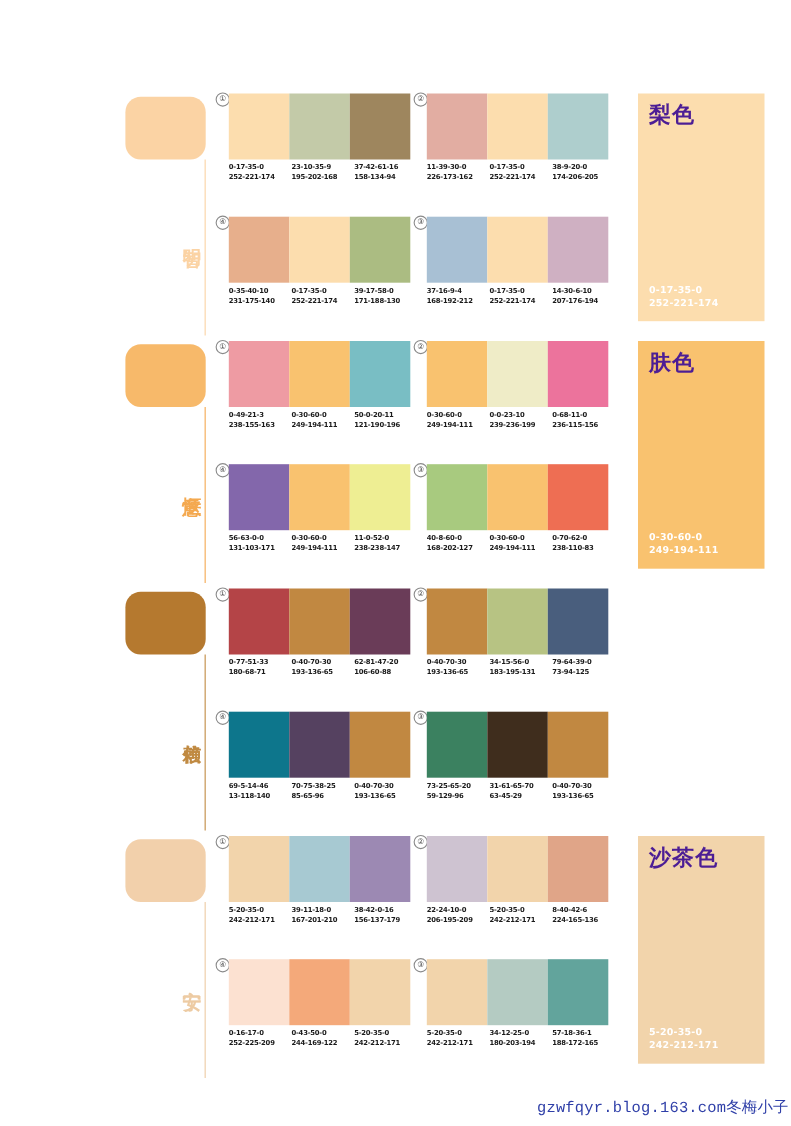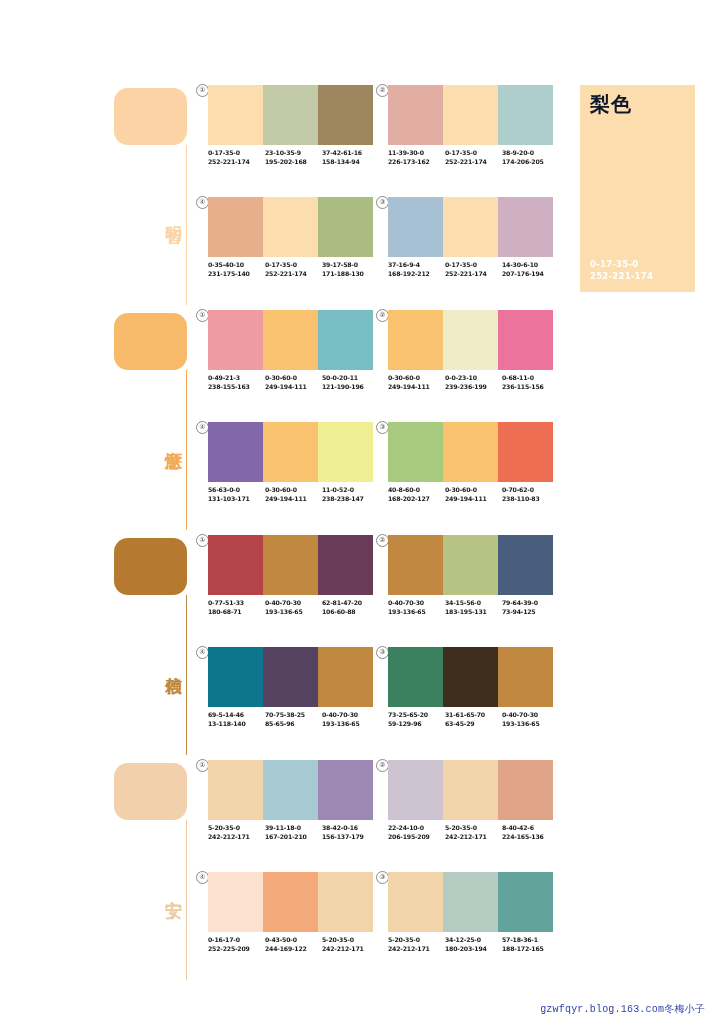--- a/index.html
+++ b/index.html
@@ -56,35 +56,35 @@
   .code .cmyk,.code .rgb{
     display:block;font-size:6.2px;line-height:8.6px;font-weight:bold;
     color:#1a1a1a;white-space:nowrap;letter-spacing:-0.2px;
     font-family:"DejaVu Sans","Liberation Sans",sans-serif;
   }
 
   
   .panel{position:absolute;left:580px;top:0px;width:115px;height:207px;}
   .panel-name{
     position:absolute;left:10px;top:7px;
-    font-size:20px;line-height:24px;font-weight:bold;color:#0f172a;
+    font-size:20px;line-height:24px;font-weight:bold;color:#4c1d95;
     letter-spacing:1px;
     font-family:"DejaVu Sans","Liberation Sans",sans-serif;
   }
   .panel-codes{position:absolute;left:10px;bottom:10px;}
   .panel-codes span{
     display:block;font-size:8.6px;line-height:11.5px;font-weight:bold;
     color:#ffffff;letter-spacing:0.2px;
     font-family:"DejaVu Sans","Liberation Sans",sans-serif;
   }
 
   
   .footer{
-    position:absolute;right:14px;bottom:8px;
-    font-size:10px;color:#2f3fa8;letter-spacing:0.2px;
+    position:absolute;right:2px;bottom:8px;
+    font-size:14px;color:#2f3fa8;letter-spacing:0.2px;
     font-family:"Liberation Mono","DejaVu Sans Mono",monospace;
     margin-top:47px;
   }
   .footer .cn{font-family:"DejaVu Sans","Liberation Sans",sans-serif;}
 </style>
 </head>
 <body>
 
 <div class="sheet">
   <div id="sections-root">
@@ -273,20 +273,27 @@
             <div class="code">
               <span class="cmyk">0-30-60-0</span>
               <span class="rgb">249-194-111</span>
             </div>
             <div class="code">
               <span class="cmyk">0-70-62-0</span>
               <span class="rgb">238-110-83</span>
             </div>
           </div>
         </div>
+        <div class="panel" style="background:#f9c26f">
+          <div class="panel-name">肤色</div>
+          <div class="panel-codes">
+            <span>0-30-60-0</span>
+            <span>249-194-111</span>
+          </div>
+        </div>
       </div>
       <div class="section sec-2">
         <div class="mood-chip" style="background:#b5792f"></div>
         <div class="mood-rule" style="background:#c08a42"></div>
         <div class="mood-word" style="color:#c08a42">信赖</div>
         <div class="combo c1">
           <div class="combo-num">①</div>
           <div class="bars">
             <div class="bar" style="background:#b44447"></div>
             <div class="bar" style="background:#c18841"></div>
@@ -459,19 +466,26 @@
             <div class="code">
               <span class="cmyk">34-12-25-0</span>
               <span class="rgb">180-203-194</span>
             </div>
             <div class="code">
               <span class="cmyk">57-18-36-1</span>
               <span class="rgb">188-172-165</span>
             </div>
           </div>
         </div>
+        <div class="panel" style="background:#f2d4ab">
+          <div class="panel-name">沙茶色</div>
+          <div class="panel-codes">
+            <span>5-20-35-0</span>
+            <span>242-212-171</span>
+          </div>
+        </div>
       </div>
     </div>
 
   <div class="footer">
     <span>gzwfqyr.blog.163.com</span><span class="cn">冬梅小子</span>
   </div>
 </div>
 
 </body></html>

